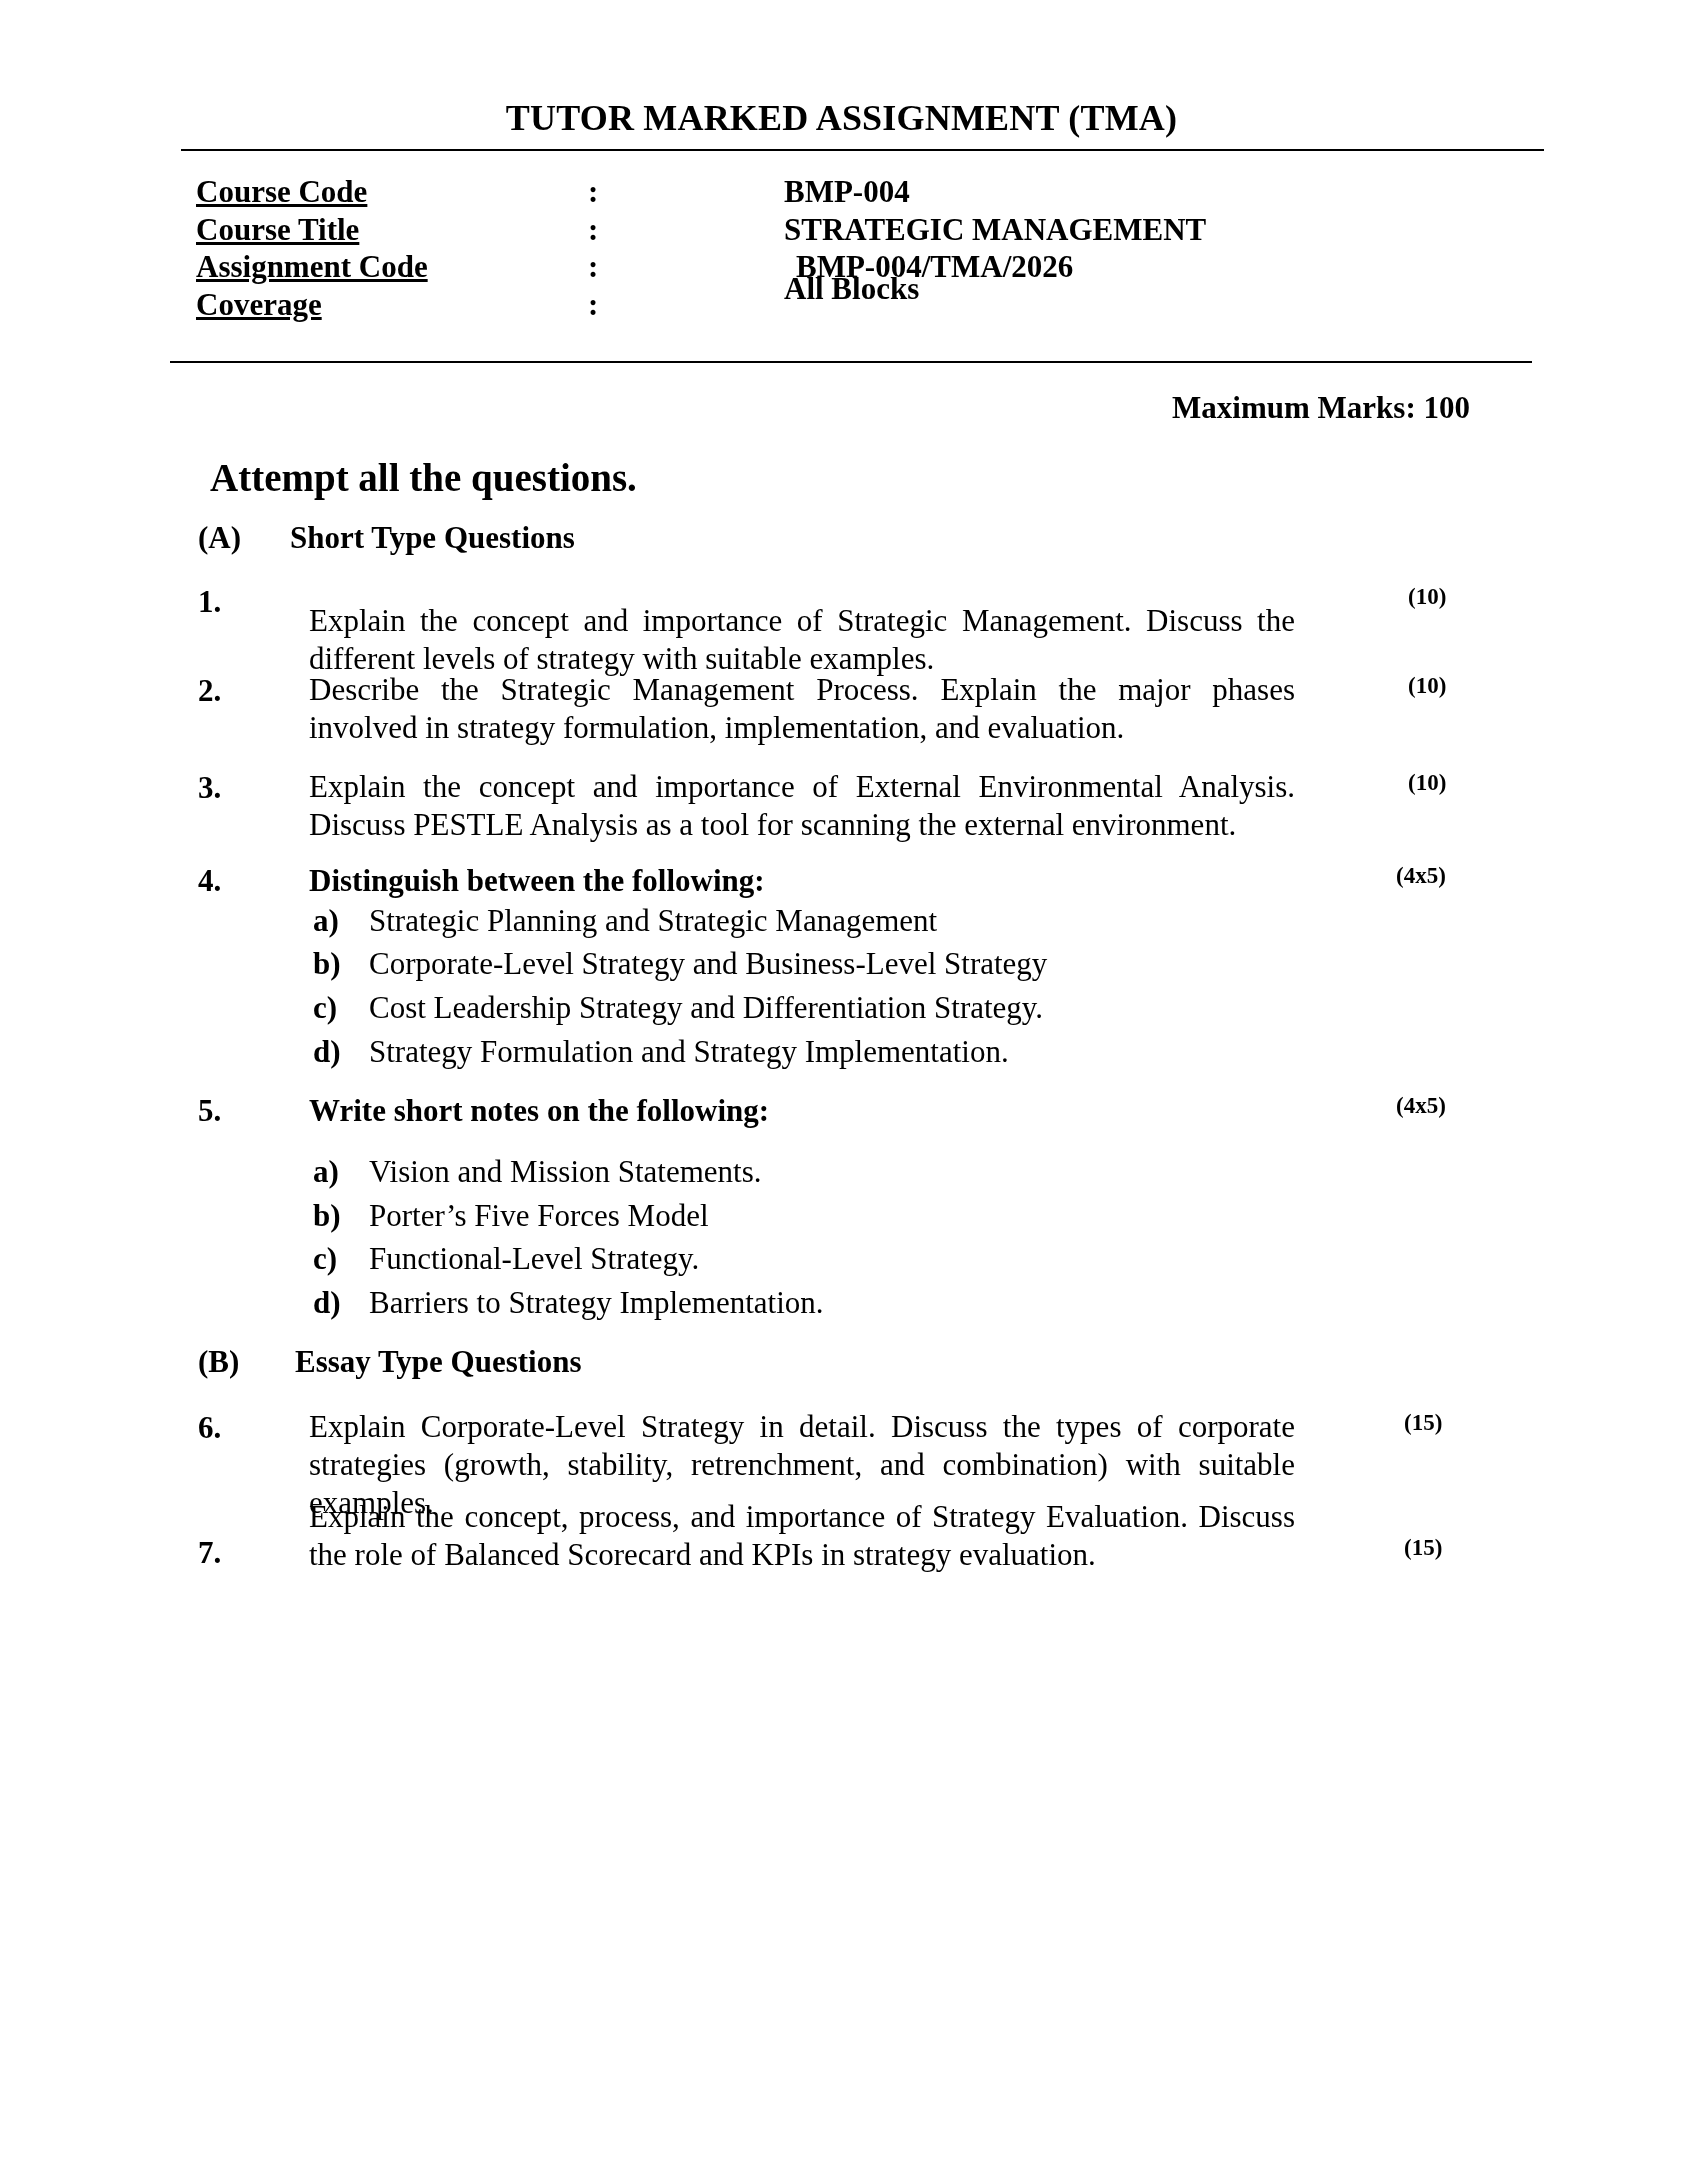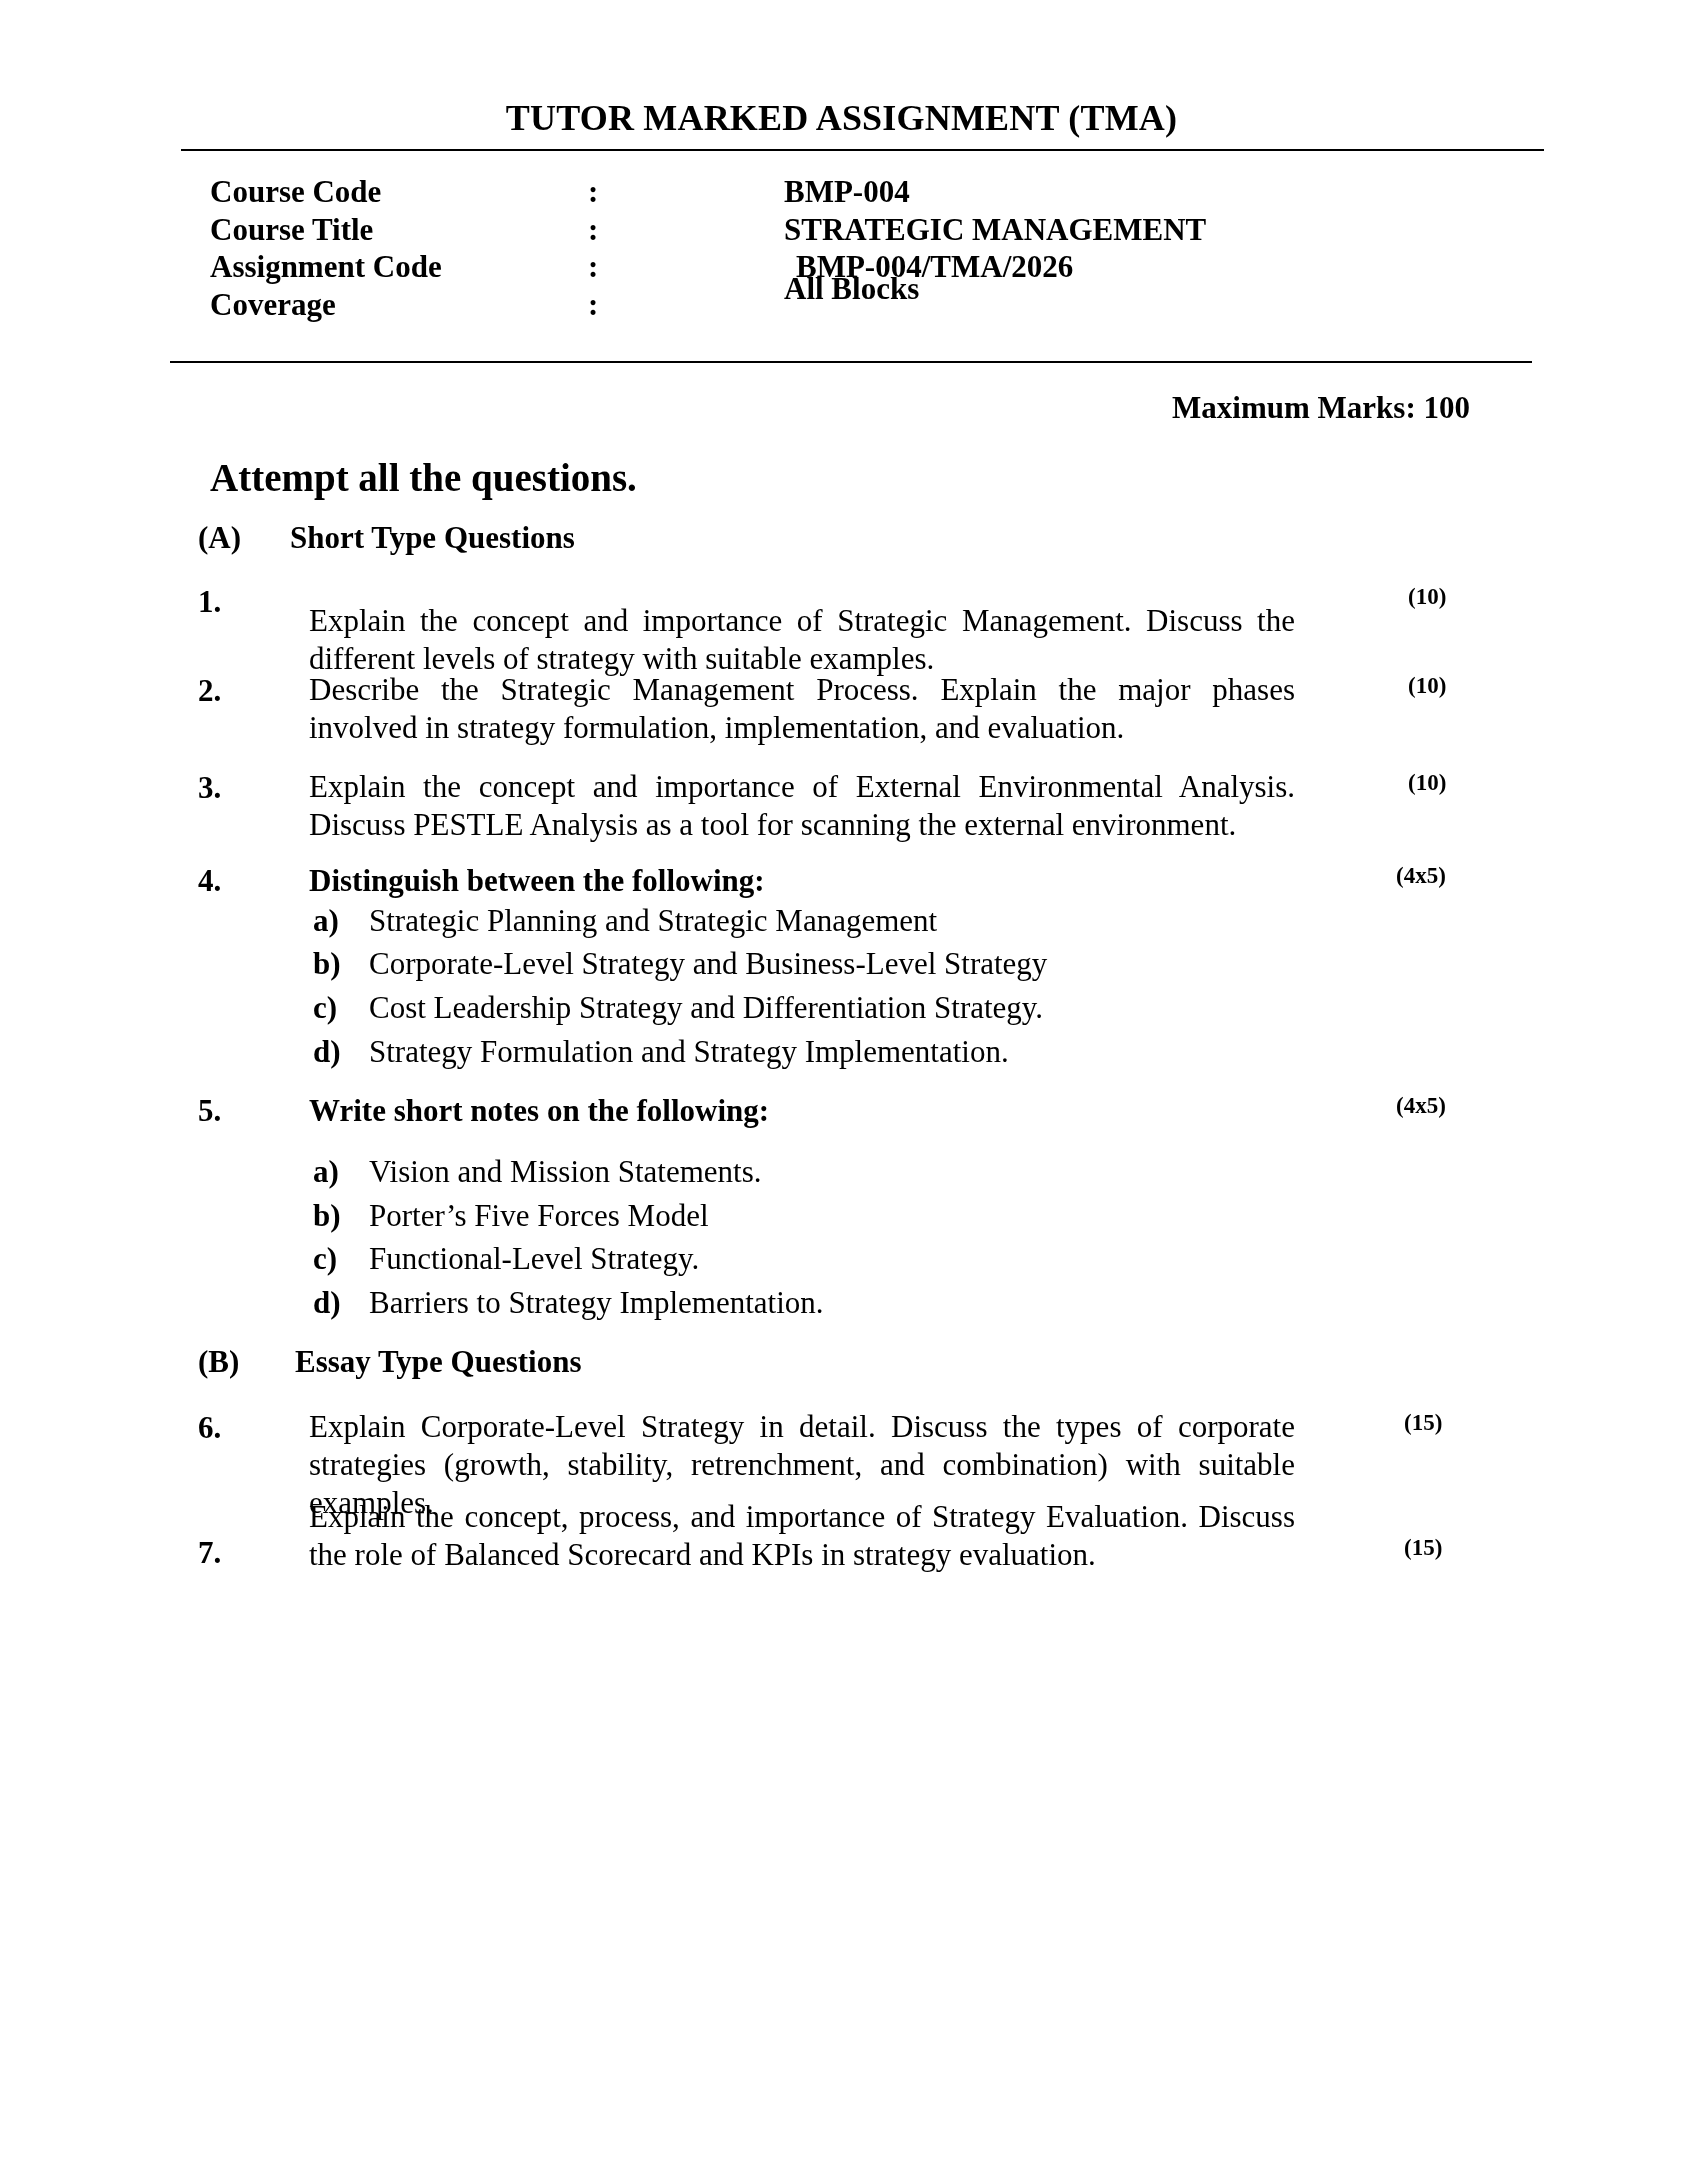--- a/index.html
+++ b/index.html
@@ -2,21 +2,21 @@
 <html><head>
 <meta charset="utf-8">
 <style>
   html, body { margin:0; padding:0; background:#ffffff; }
   body { width:1683px; height:2178px; position:relative; overflow:hidden;
          font-family:"Liberation Serif", "DejaVu Serif", serif; color:#000; }
   .abs { position:absolute; }
   .title { top:97px; left:0; width:1683px; text-align:center; font-weight:bold; font-size:36px; letter-spacing:0.2px; }
   .rule { position:absolute; height:0; border-top:2.5px solid #000; }
   .info { font-size:31px; font-weight:bold; }
-  .info .lbl { left:210px; }
+  .info .lbl { left:196px;text-decoration:underline; }
   .info .col { left:588px; }
   .info .val { left:784px; }
   .maxm { top:390px; right:213px; font-size:31px; font-weight:bold; }
   .attempt { top:455px; left:210px; font-size:39px; font-weight:bold; }
   .sec { font-size:31px; font-weight:bold; }
   .qnum { left:198px; font-size:31px; font-weight:bold; }
   .qtext { left:309px; width:986px; font-size:31px; line-height:38px; text-align:justify; }
   .qtext.last-left { text-align:justify; text-align-last:left; }
   .qmark { font-size:23px; font-weight:bold; }
   .qhead { left:309px; font-size:31px; font-weight:bold; }

